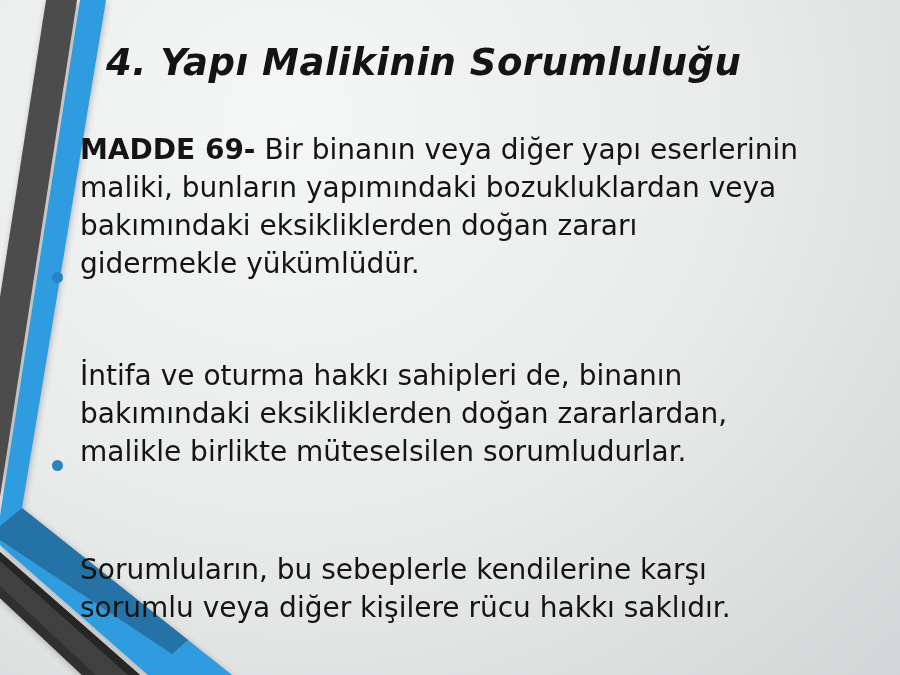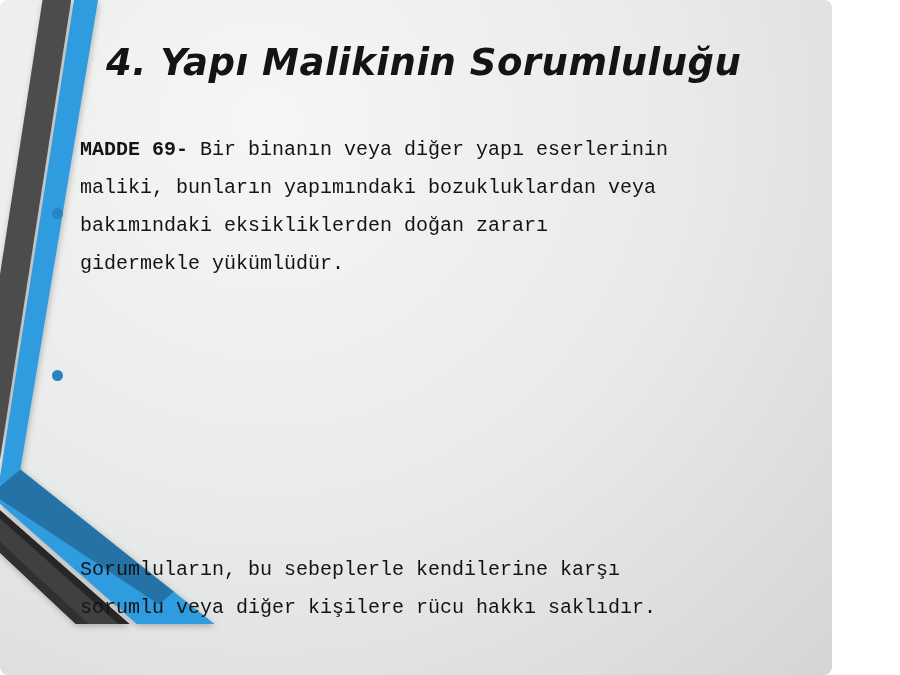--- a/index.html
+++ b/index.html
@@ -1,27 +1,26 @@
 <!DOCTYPE html>
 <html style="--accent-blue: #2f9ce0; --accent-blue-dark: #2572a7; --band-gray: #4c4c4c; --band-gray-diag: #404040; --band-gray-edge: #262626; --bullet-blue: #2a83c2; --text: #141414; --bg-light: #f5f6f6; --bg-dark: #d4d5d6;"><head>
 <meta charset="utf-8">
 <style>
   html,body { margin:0; padding:0; }
   body { font-family: "DejaVu Sans", "Liberation Sans", sans-serif; }
 
   .slide {
     position: relative;
-    width: 832px;
+    width: 900px;
     height: 675px;
     overflow: hidden;
     background: radial-gradient(ellipse at 32% 18%,
                 var(--bg-light, #f5f6f6) 0%,
                 #e9eaea 52%,
                 var(--bg-dark, #d4d5d6) 100%);
-    border-radius: 8px;
   }
 
   svg.ribbons {
     position: absolute;
     inset: 0;
     z-index: 1;
     filter: drop-shadow(1px 2px 3px rgba(0,0,0,0.25));
   }
   .band-gray-vert   { fill: var(--band-gray, #4c4c4c); }
   .band-blue        { fill: var(--accent-blue, #2f9ce0); }
@@ -41,26 +40,25 @@
     font-style: italic;
     letter-spacing: 0.5px;
     color: var(--text, #141414);
     white-space: nowrap;
   }
 
   .para {
     position: absolute;
     z-index: 2;
     display: flex;
-    align-items: center;
+    align-items: flex-end;
     width: 835px;
     color: var(--text, #141414);
-    font-size: 20px;
+    font-size: 28px;
     line-height: 38px;
-    font-family: Liberation Mono, monospace;
   }
   .para .dot {
     flex: 0 0 auto;
     width: 11px;
     height: 11px;
     margin: 13px 17px 0 0;
     border-radius: 50%;
     background: var(--bullet-blue, #2a83c2);
   }
   .para .txt { white-space: pre-line; }
@@ -97,20 +95,23 @@
   <div class="para p1">
     <span class="dot"></span>
     <span class="txt"><b>MADDE 69-</b><span> Bir binanın veya diğer yapı eserlerinin
 maliki, bunların yapımındaki bozukluklardan veya
 bakımındaki eksikliklerden doğan zararı
 gidermekle yükümlüdür.</span></span>
   </div>
 
   <div class="para p2">
     <span class="dot"></span>
+    <span class="txt"><b></b><span>İntifa ve oturma hakkı sahipleri de, binanın
+bakımındaki eksikliklerden doğan zararlardan,
+malikle birlikte müteselsilen sorumludurlar.</span></span>
   </div>
 
   <div class="para p3">
     <span class="txt"><b></b><span>Sorumluların, bu sebeplerle kendilerine karşı
 sorumlu veya diğer kişilere rücu hakkı saklıdır.</span></span>
   </div>
 
 </div>
 
 </body></html>

